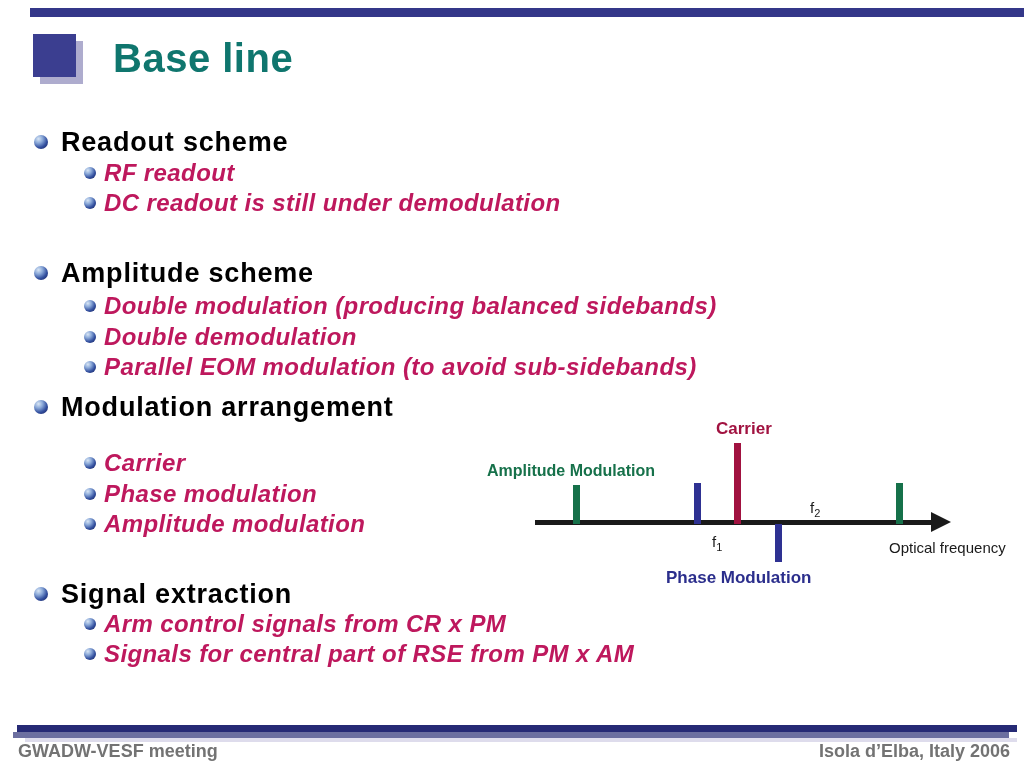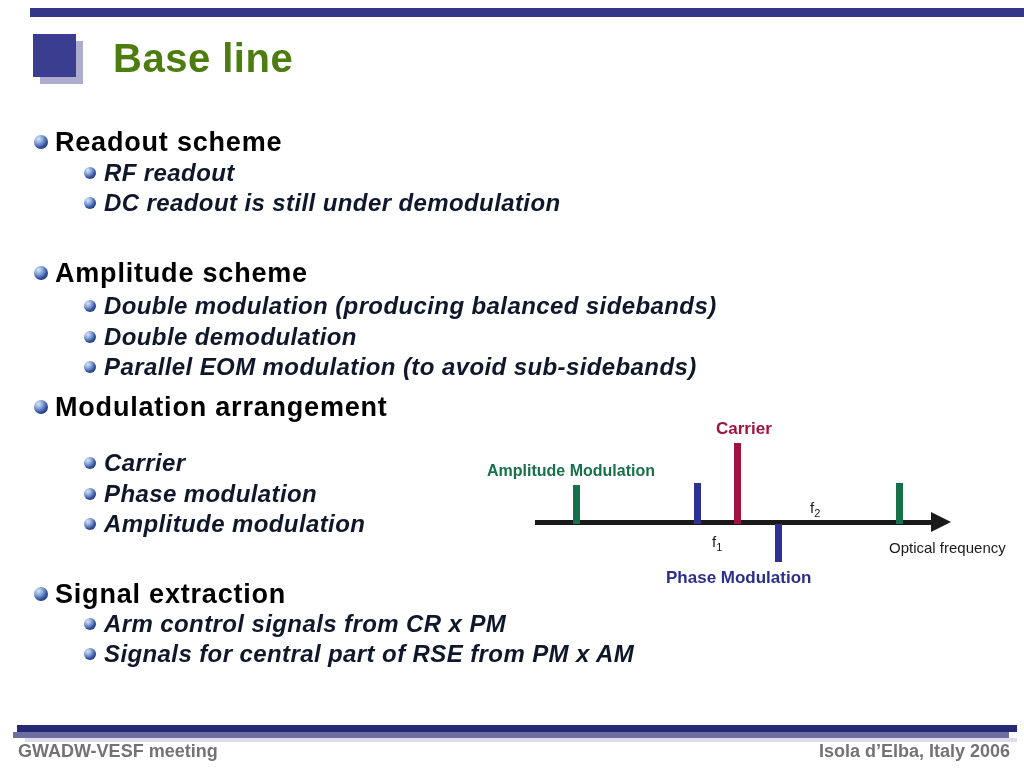--- a/index.html
+++ b/index.html
@@ -5,29 +5,29 @@
   * { margin:0; padding:0; box-sizing:border-box; }
   html,body { width:1024px; height:768px; background:#ffffff; overflow:hidden; }
   body { font-family:"Liberation Sans","DejaVu Sans",sans-serif; position:relative; }
 
   .abs { position:absolute; }
 
   
   .topbar { left:30px; top:8px; width:994px; height:9px; background:#343789; }
   .title-square { left:33px; top:34px; width:43px; height:43px; background:#3B3E90;
                   box-shadow:7px 7px 0 0 #aeacce; }
-  .slide-title { left:113px; top:36px; font-size:40px; font-weight:bold; color:#4d7c0f;
+  .slide-title { left:113px; top:36px; font-size:40px; font-weight:bold; color:#0f766e;
                  letter-spacing:0.5px; }
 
   
   .row { position:absolute; display:flex; align-items:center; white-space:nowrap; }
-  .l1 { left:34px; height:28px; gap:7px; }
+  .l1 { left:34px; height:28px; gap:13px; }
   .l2 { left:84px; height:26px; gap:8px; }
   .t1 { font-size:27px; font-weight:bold; color:#000; letter-spacing:0.8px; }
-  .t2 { font-size:24px; font-weight:bold; font-style:italic; color:#0f172a; letter-spacing:0.4px; }
+  .t2 { font-size:24px; font-weight:bold; font-style:italic; color:#be185d; letter-spacing:0.4px; }
   .ball { border-radius:50%; flex:0 0 auto;
           background:radial-gradient(circle at 32% 28%, #d9e6f5 0%, #8aa8d8 30%, #33509f 62%, #141c57 100%); }
   .b1 { width:14px; height:14px; }
   .b2 { width:12px; height:12px; }
 
   
   .dlabel { position:absolute; font-weight:bold; font-size:17px; white-space:nowrap; }
   .carrier-label { color:#A11240; }
   .amplitude-label { color:#16714A; font-size:16px; }
   .phase-label { color:#2B2E8C; }

